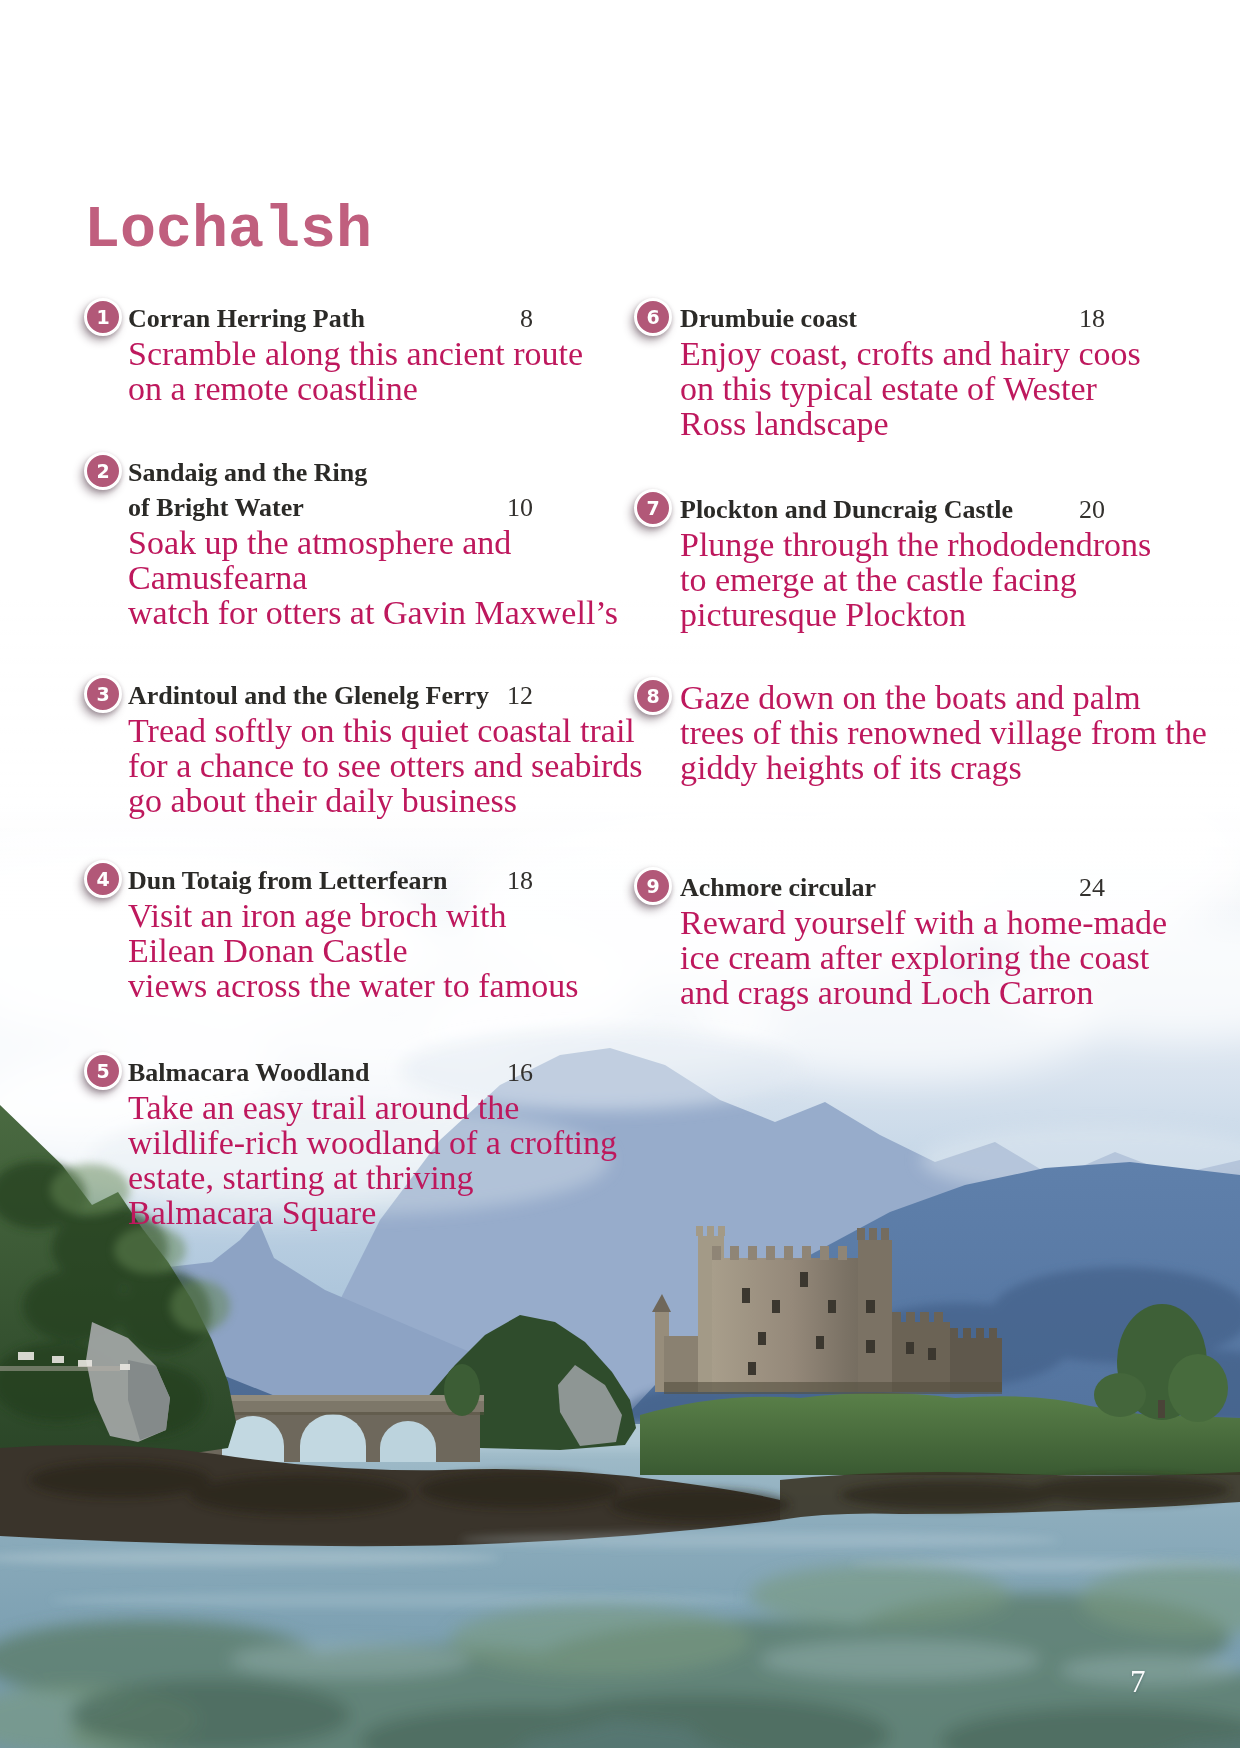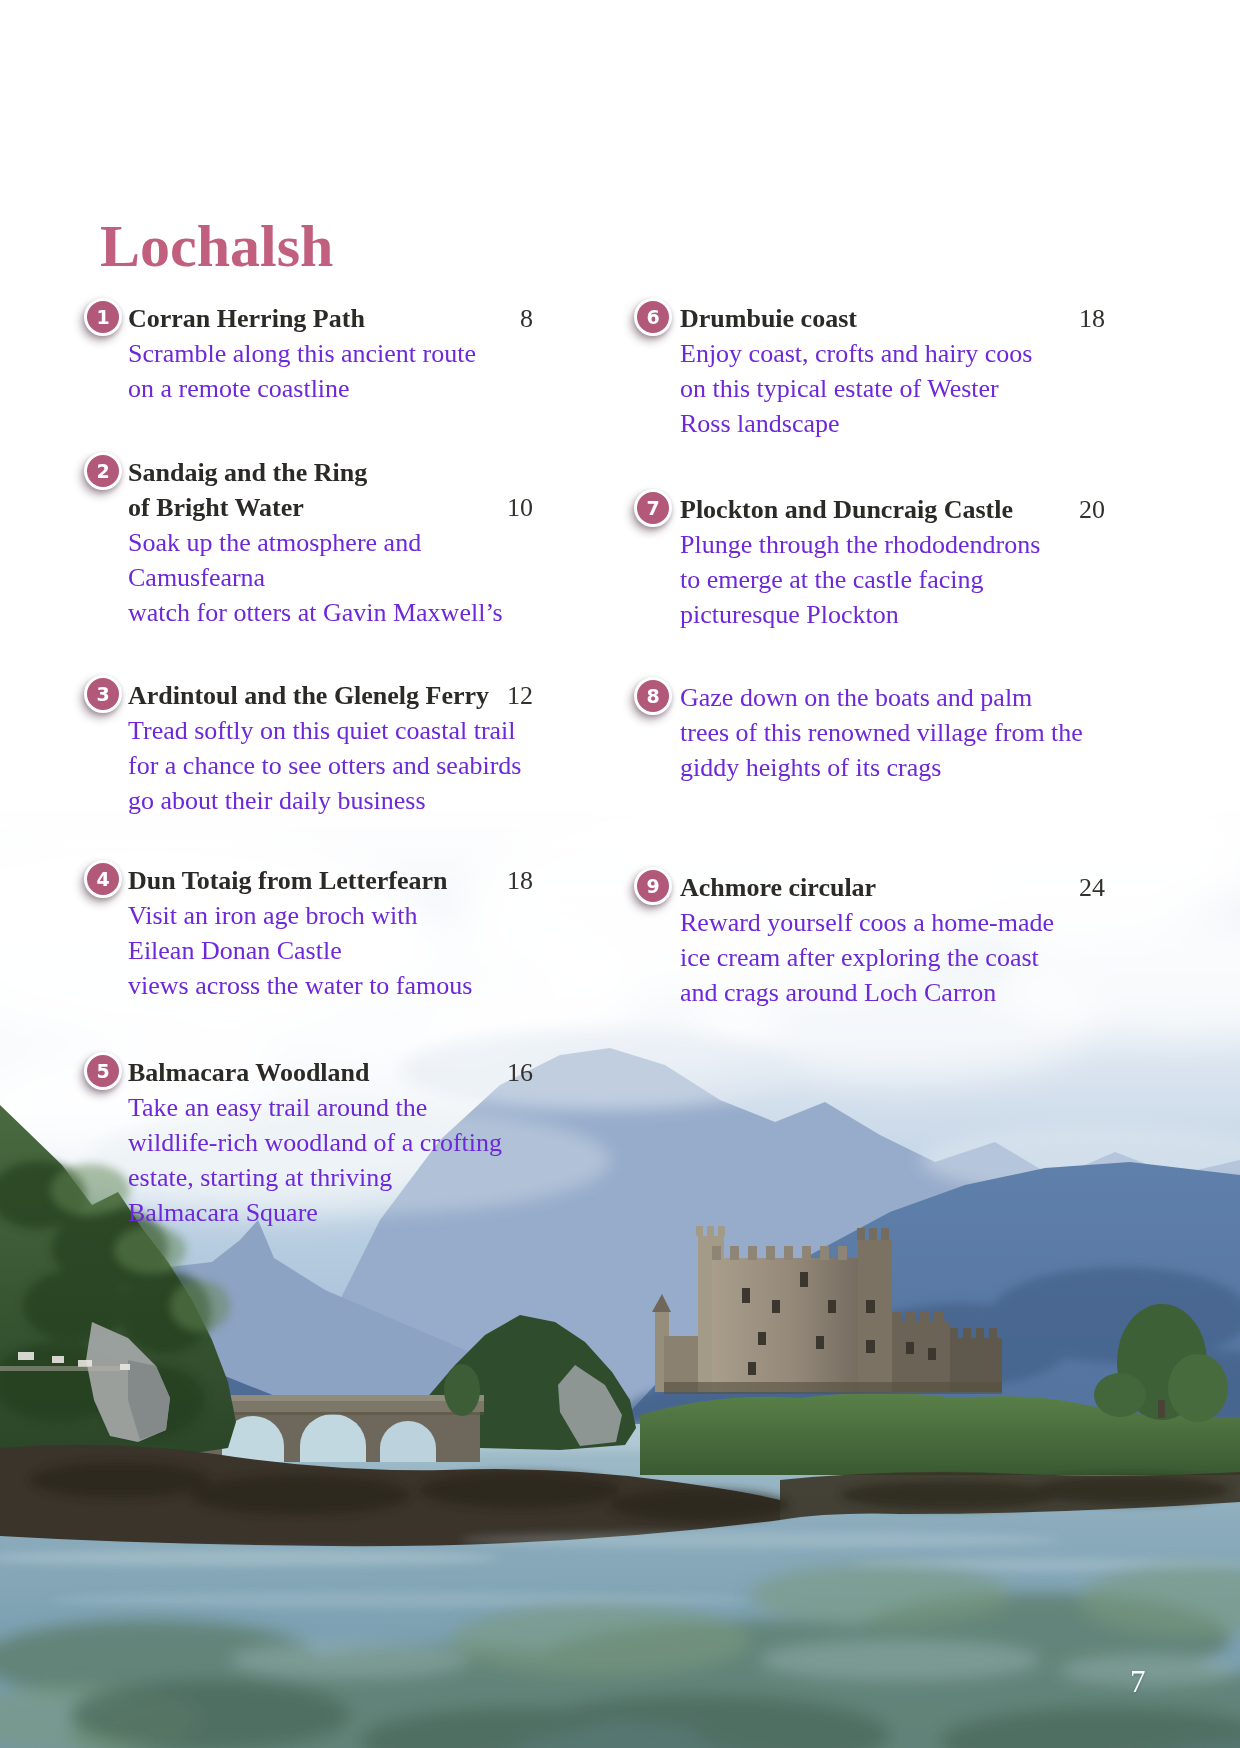--- a/index.html
+++ b/index.html
@@ -1,35 +1,35 @@
 <!DOCTYPE html>
 <html><head>
 <meta charset="utf-8">
 <style>
   html,body{margin:0;padding:0;background:#ffffff;}
   .page{position:relative;width:1240px;height:1748px;background:#fff;overflow:hidden;
         font-family:"Liberation Serif","DejaVu Serif",serif;}
   .photo{position:absolute;left:0;top:600px;width:1240px;height:1148px;z-index:1;}
-  h1.title{position:absolute;left:84px;top:200px;margin:16px;z-index:2;
-    font-family:Liberation Serif, serif;font-weight:700;
+  h1.title{position:absolute;left:84px;top:200px;margin:0;z-index:2;
+    font-family:Liberation Mono, monospace;font-weight:700;
     font-size:60px;line-height:1;color:#c05f7e;}
   .col{position:absolute;top:301px;z-index:2;}
   .col-left{left:84px;width:449px;height:960px;}
   .col-right{left:634px;width:471px;height:960px;}
   .entry{position:absolute;left:0;width:100%;box-sizing:border-box;padding-left:44px;}
   .col-right .entry{padding-left:46px;}
   .badge{position:absolute;left:0;top:-3px;width:32px;height:32px;border-radius:50%;
     background:#b25878;border:3px solid #ffffff;
     box-shadow:-3px 5px 8px rgba(70,45,60,0.40), 0 2px 4px rgba(70,45,60,0.25);
     color:#fff;font-family:"DejaVu Sans","Liberation Sans",sans-serif;
     font-size:19px;font-weight:700;display:flex;align-items:center;justify-content:center;}
   .tline{display:flex;align-items:flex-start;font-weight:700;font-size:26px;line-height:35px;
     color:#2b2a27;white-space:nowrap;}
   .tline .pagenum{margin-left:auto;font-weight:400;color:#33312e;padding-left:10px;}
-  .dline{font-size:26px;line-height:35px;color:#6d28d9;white-space:nowrap;}
+  .dline{font-size:34px;line-height:35px;color:#be185d;white-space:nowrap;}
   .folio{position:absolute;left:1130px;top:1664px;z-index:3;color:#fbfcfc;
     font-size:31px;font-family:"Liberation Serif",serif;
     text-shadow:0 1px 3px rgba(30,55,65,0.35);}
 </style>
 </head>
 <body>
 
 <div class="page">
 
   <div class="photo">
@@ -360,20 +360,20 @@
         <div class="dline">Gaze down on the boats and palm</div>
         <div class="dline">trees of this renowned village from the</div>
         <div class="dline">giddy heights of its crags</div>
       </div>
       <div class="entry" style="top: 569px;">
         <span class="badge">9</span>
         <div class="tline">
           <span>Achmore circular</span>
           <span class="pagenum">24</span>
         </div>
-        <div class="dline">Reward yourself coos a home-made</div>
+        <div class="dline">Reward yourself with a home-made</div>
         <div class="dline">ice cream after exploring the coast</div>
         <div class="dline">and crags around Loch Carron</div>
       </div>
     </div>
 
   <div class="folio">7</div>
 </div>
 
 </body></html>

